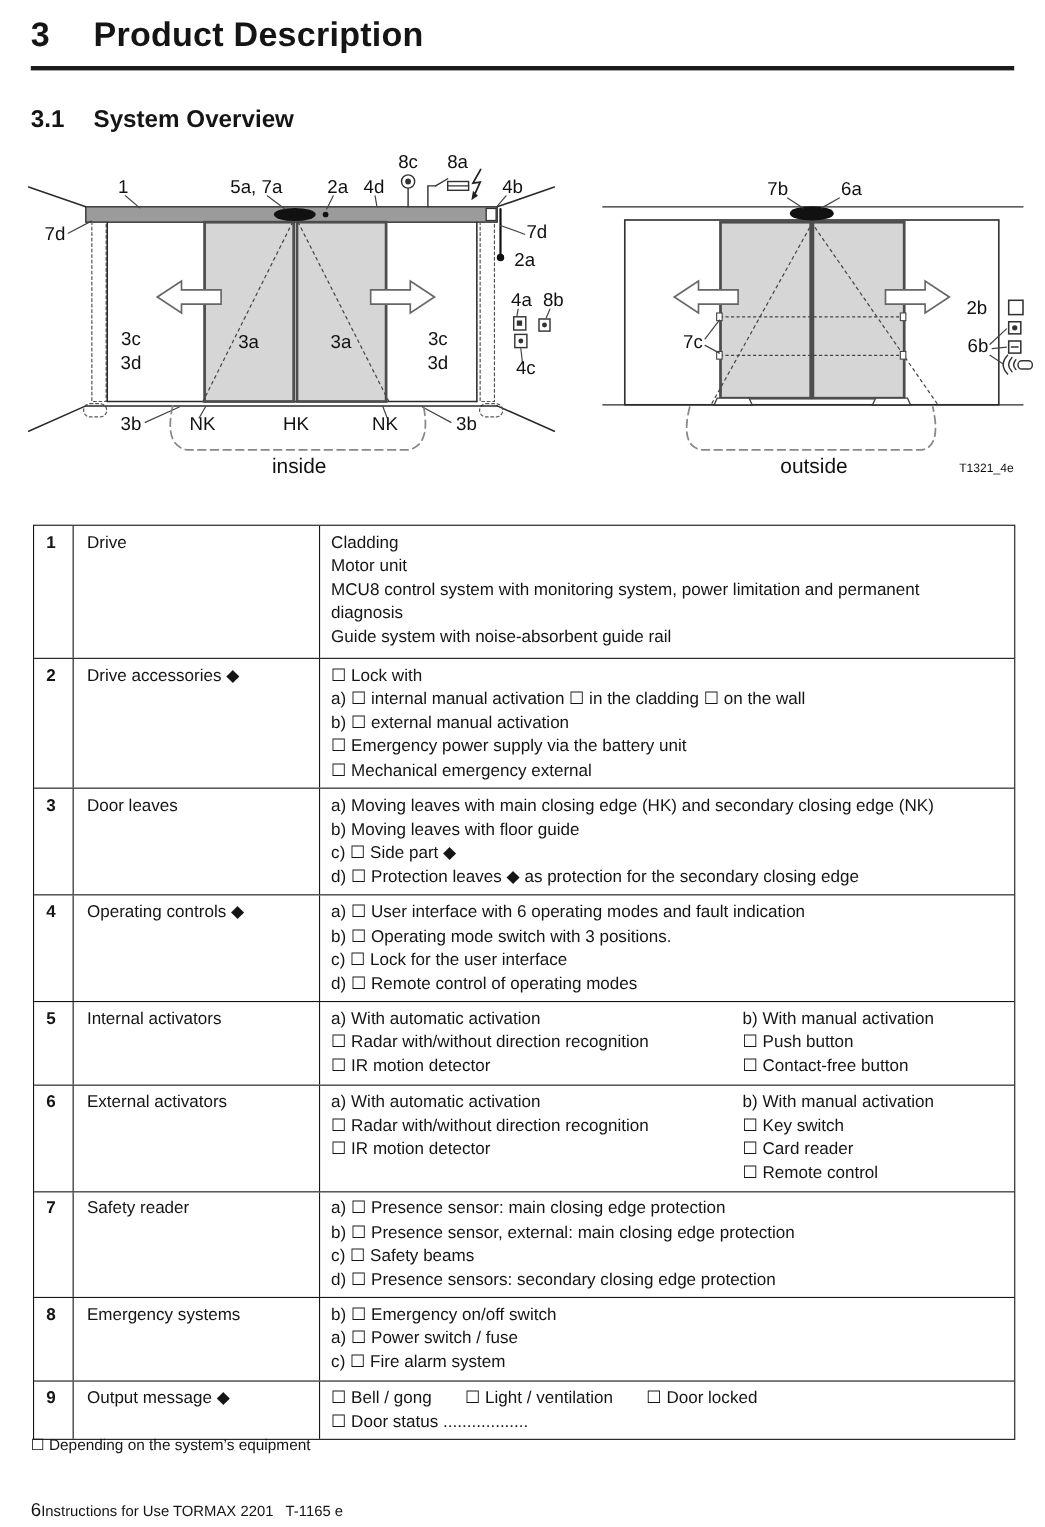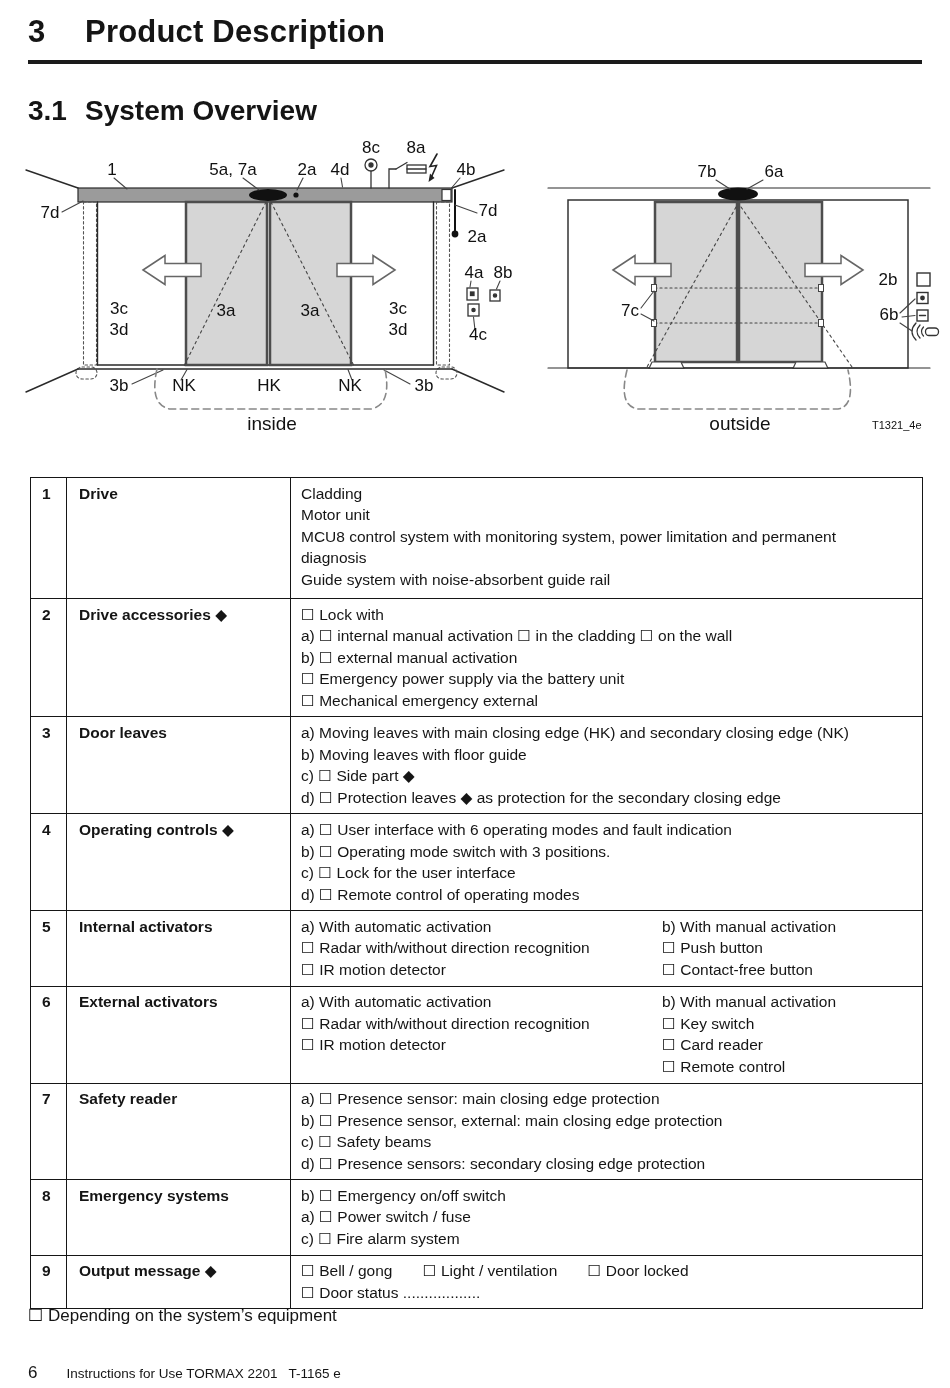--- a/index.html
+++ b/index.html
@@ -2,47 +2,47 @@
 <html><head>
 <meta charset="utf-8">
 <style>
   html,body{margin:0;padding:0;background:#fff;}
   .page{position:relative;width:950px;height:1388px;background:#fff;overflow:hidden;
         font-family:"Liberation Sans","DejaVu Sans",sans-serif;color:#151515;}
   
   .h1{position:absolute;top:14px;left:28px;display:flex;font-weight:bold;font-size:31px;letter-spacing:.2px;}
   .h1 .no{width:57px;}
   .rule{position:absolute;top:60px;left:28px;width:894px;height:4px;background:#1b1b1b;}
-  .h2{position:absolute;top:95px;left:28px;display:flex;font-weight:bold;font-size:28px;}
+  .h2{position:absolute;top:95px;left:28px;display:flex;font-weight:bold;font-size:22px;}
   .h2 .no{width:57px;}
   
   .figure{position:absolute;top:128px;left:0;}
   .figure text{fill:#111;stroke:none;font-size:17px;}
   .figure .big{font-size:19px;}
   .figure .tiny{font-size:11px;}
   
   .tbl{position:absolute;top:477px;left:30px;width:893px;border:1.8px solid #161616;box-sizing:border-box;
        font-size:15.5px;line-height:21.6px;}
   .tr{display:grid;grid-template-columns:36px 224px 1fr;border-top:1.2px solid #161616;}
   .tr:first-child{border-top:none;}
   .td{padding:4.5px 8px 5px 10px;box-sizing:border-box;}
   .num{border-right:1.2px solid #161616;font-weight:bold;padding-left:11px;}
-  .name{border-right:1.2px solid #161616;font-weight:bold;padding-left:12px;}
-  .two-col{display:grid;grid-template-columns:358px 1fr;column-gap:3px;}
+  .name{border-right:1.2px solid #161616;font-weight:normal;padding-left:12px;}
+  .two-col{display:grid;grid-template-columns:358px 1fr;column-gap:16px;}
   .inline span{margin-right:26px;}
   .tr:nth-child(1){min-height:120px;} .tr:nth-child(2){min-height:116px;}
   .tr:nth-child(3){min-height:96px;}  .tr:nth-child(4){min-height:95px;}
   .tr:nth-child(5){min-height:70px;}  .tr:nth-child(6){min-height:93px;}
   .tr:nth-child(7){min-height:94px;}  .tr:nth-child(8){min-height:72px;}
   .tr:nth-child(9){min-height:52px;}
   
-  .footnote{position:absolute;top:1305px;left:28px;font-size:17px;}
+  .footnote{position:absolute;top:1305px;left:28px;font-size:14px;}
   .footer{position:absolute;top:1363px;left:28px;display:flex;align-items:baseline;}
   .footer .pgno{font-size:17px;}
-  .footer .ftext{font-size:13.5px;margin-left:29px;white-space:pre;}
+  .footer .ftext{font-size:13.5px;white-space:pre;}
 </style>
 </head>
 <body>
 
 <div class="page">
 
   <div class="h1">
     <span class="no">3</span>
     <span>Product Description</span>
   </div>

